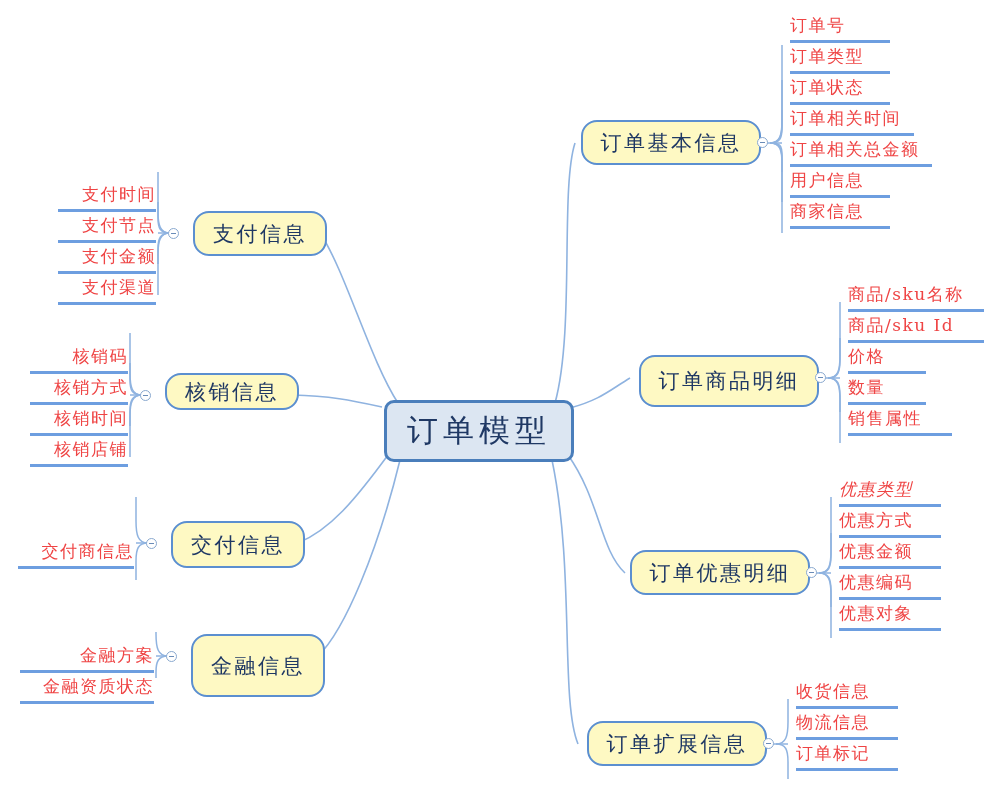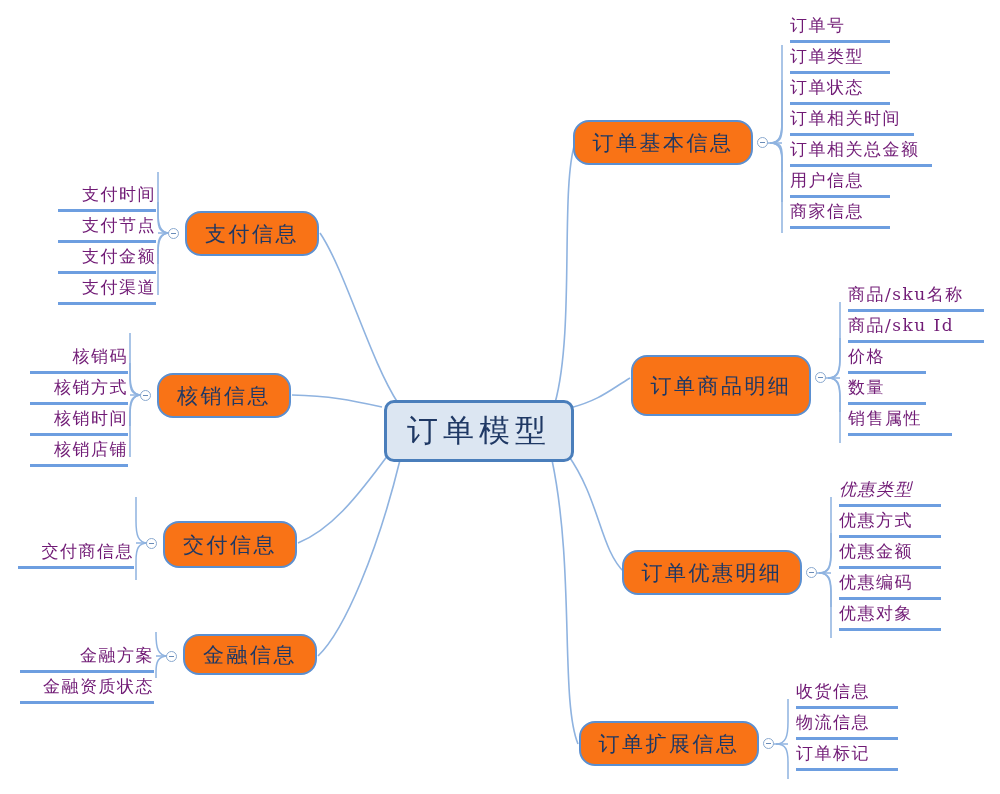--- a/index.html
+++ b/index.html
@@ -38,38 +38,39 @@
     font-size: 31px;
     letter-spacing: 5px;
     white-space: nowrap;
     z-index: 5;
   }
 
   
   .branch-node {
     position: absolute;
     box-sizing: border-box;
-    background: #f97316;
+    background: #fef9c3;
     border: 2px solid #5b8fd0;
     border-radius: 16px;
     display: flex;
     align-items: center;
     justify-content: center;
     color: #1f3864;
     font-size: 21px;
     letter-spacing: 2.5px;
     white-space: nowrap;
     z-index: 5;
+    margin-left: 8px;
   }
 
   
   .leaf {
     position: absolute;
     box-sizing: border-box;
-    color: #701a75;
+    color: #ef4444;
     font-size: 17px;
     letter-spacing: 1.5px;
     white-space: nowrap;
     padding-bottom: 3px;
     border-bottom: 3px solid #6d9ee0;
     z-index: 4;
   }
   .leaf.right { text-align: left; }
   .leaf.left  { text-align: right; margin-top: 36px; }
 
@@ -170,55 +171,55 @@
 
   <div class="branch-node" style="left:185px; top:211px; width:134px; height:45px;">
     <span>支付信息</span>
   </div>
   <div class="toggle" style="left:168px; top:228px;"></div>
   <div class="leaf left" style="left:58px; top:147px; width:98px;">支付时间</div>
   <div class="leaf left" style="left:58px; top:178px; width:98px;">支付节点</div>
   <div class="leaf left" style="left:58px; top:209px; width:98px;">支付金额</div>
   <div class="leaf left" style="left:58px; top:240px; width:98px;">支付渠道</div>
 
-  <div class="branch-node" style="left:157px; top:373px; width:134px; height:45px;">
+  <div class="branch-node" style="left:157px; top:373px; width:134px; height:37px;">
     <span>核销信息</span>
   </div>
   <div class="toggle" style="left:140px; top:390px;"></div>
   <div class="leaf left" style="left:30px; top:309px; width:98px;">核销码</div>
   <div class="leaf left" style="left:30px; top:340px; width:98px;">核销方式</div>
   <div class="leaf left" style="left:30px; top:371px; width:98px;">核销时间</div>
   <div class="leaf left" style="left:30px; top:402px; width:98px;">核销店铺</div>
 
   <div class="branch-node" style="left:163px; top:521px; width:134px; height:47px;">
     <span>交付信息</span>
   </div>
   <div class="toggle" style="left:146px; top:538px;"></div>
   <div class="leaf left" style="left:18px; top:504px; width:116px;">交付商信息</div>
 
-  <div class="branch-node" style="left:183px; top:634px; width:134px; height:41px;">
+  <div class="branch-node" style="left:183px; top:634px; width:134px; height:63px;">
     <span>金融信息</span>
   </div>
   <div class="toggle" style="left:166px; top:651px;"></div>
   <div class="leaf left" style="left:20px; top:608px; width:134px;">金融方案</div>
   <div class="leaf left" style="left:20px; top:639px; width:134px;">金融资质状态</div>
 
   <div class="branch-node" style="left:573px; top:120px; width:180px; height:45px;">
     <span>订单基本信息</span>
   </div>
   <div class="toggle" style="left:757px; top:137px;"></div>
   <div class="leaf right" style="left:790px; top:14px; width:100px;">订单号</div>
   <div class="leaf right" style="left:790px; top:45px; width:100px;">订单类型</div>
   <div class="leaf right" style="left:790px; top:76px; width:100px;">订单状态</div>
   <div class="leaf right" style="left:790px; top:107px; width:124px;">订单相关时间</div>
   <div class="leaf right" style="left:790px; top:138px; width:142px;">订单相关总金额</div>
   <div class="leaf right" style="left:790px; top:169px; width:100px;">用户信息</div>
   <div class="leaf right" style="left:790px; top:200px; width:100px;">商家信息</div>
 
-  <div class="branch-node" style="left:631px; top:355px; width:180px; height:61px;">
+  <div class="branch-node" style="left:631px; top:355px; width:180px; height:52px;">
     <span>订单商品明细</span>
   </div>
   <div class="toggle" style="left:815px; top:372px;"></div>
   <div class="leaf right" style="left:848px; top:283px; width:136px;">商品/sku名称</div>
   <div class="leaf right" style="left:848px; top:314px; width:136px;">商品/sku Id</div>
   <div class="leaf right" style="left:848px; top:345px; width:78px;">价格</div>
   <div class="leaf right" style="left:848px; top:376px; width:78px;">数量</div>
   <div class="leaf right" style="left:848px; top:407px; width:104px;">销售属性</div>
 
   <div class="branch-node" style="left:622px; top:550px; width:180px; height:45px;">

